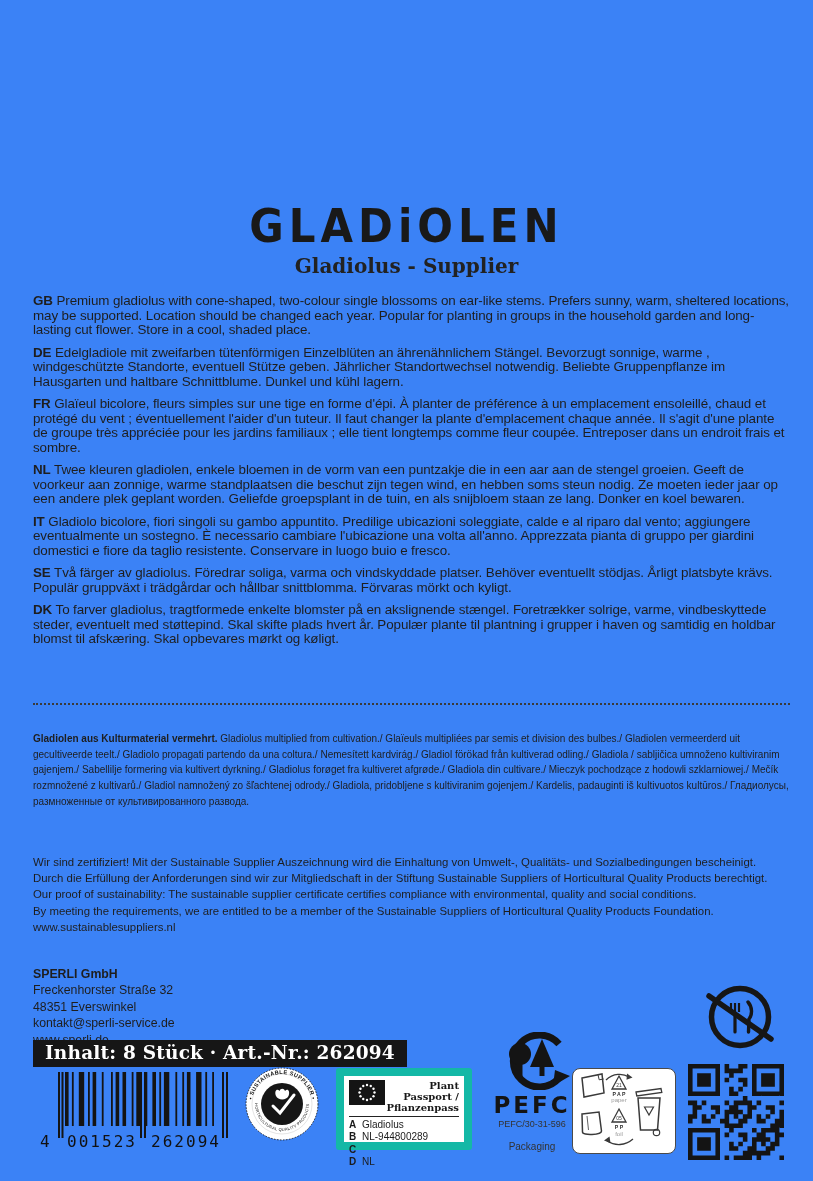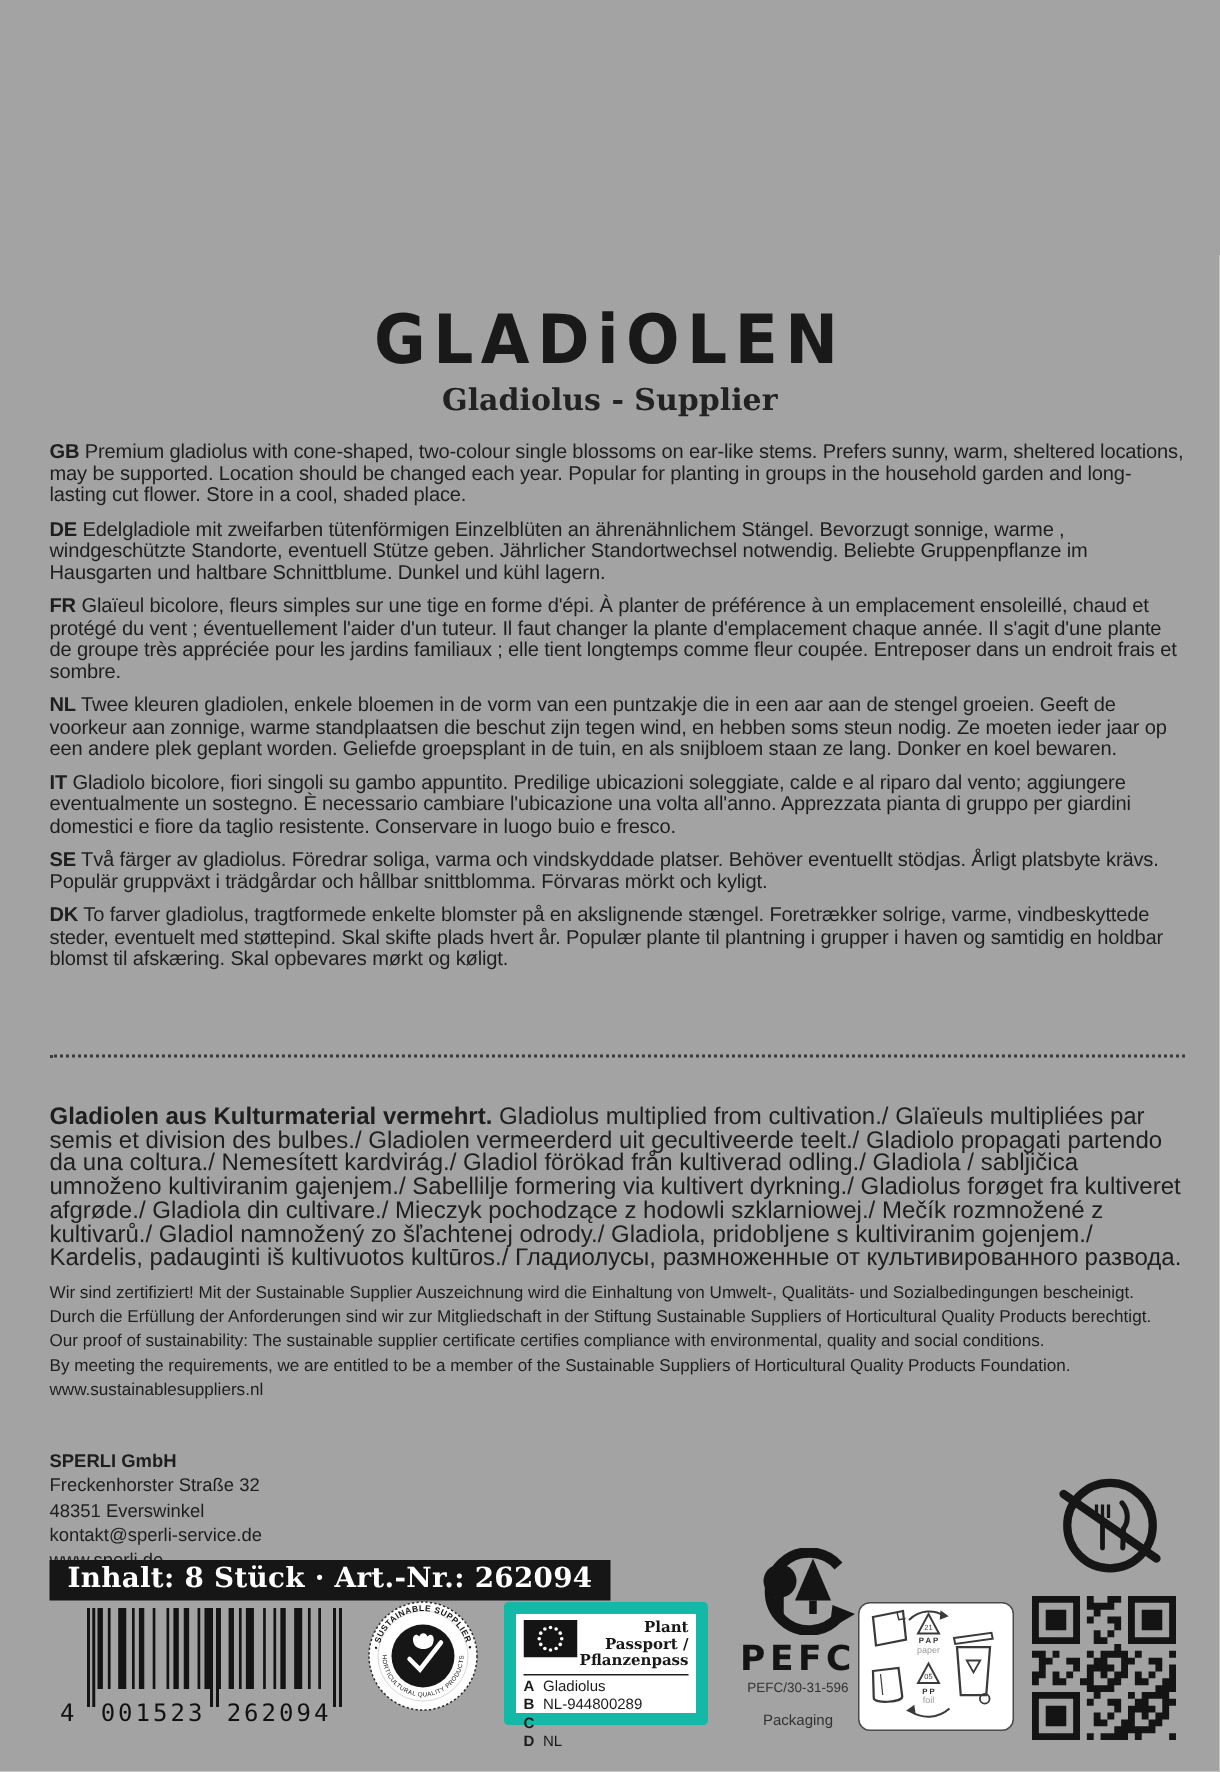--- a/index.html
+++ b/index.html
@@ -1,31 +1,31 @@
 <!DOCTYPE html>
 <html><head>
 <meta charset="utf-8">
 <style>
   html,body{margin:0;padding:0;background:#e8e8e6;}
-  .sheet{position:relative;width:813px;height:1181px;background:#a3a3a3;color:#1b1b1b;
+  .sheet{position:relative;width:813px;height:1181px;background:#3b82f6;color:#1b1b1b;
          font-family:"Liberation Sans",sans-serif;overflow:hidden;}
   
   .hdr{position:absolute;top:204px;left:0;width:813px;text-align:center;}
   .title{font-family:"DejaVu Sans",sans-serif;font-weight:bold;font-size:42px;line-height:46px;
          letter-spacing:5px;transform:scaleY(1.08);color:#191919;}
   .subtitle{font-family:"DejaVu Serif",serif;font-weight:bold;font-size:20px;margin-top:4px;color:#222;}
   
   .descs{position:absolute;top:294px;left:33px;width:757px;font-size:13.4px;line-height:14.5px;
          letter-spacing:-0.1px;color:#1e1e1e;}
   .descs p{margin:0 0 8px 0;}
   .lang{font-weight:bold;}
   
   .rule{position:absolute;top:703px;left:33px;width:757px;border-top:2px dotted #3a3a3a;}
   
-  .prop{position:absolute;top:721px;left:33px;width:757px;font-size:16px;line-height:15.7px;color:#1e1e1e;}
+  .prop{position:absolute;top:721px;left:33px;width:757px;font-size:10px;line-height:15.7px;color:#1e1e1e;}
   
   .sust{position:absolute;top:854px;left:33px;width:757px;font-size:11.4px;line-height:16.2px;
         white-space:nowrap;color:#1e1e1e;}
   
   .addr{position:absolute;top:966px;left:33px;font-size:12.3px;line-height:16.4px;color:#1e1e1e;}
   .addr .co{font-weight:bold;}
   
   .cbar{position:absolute;top:1040px;left:33px;background:#161616;color:#fff;
         font-family:"DejaVu Serif",serif;font-weight:bold;font-size:18.5px;
         padding:2px 12px 4px 12px;letter-spacing:0.2px;}

